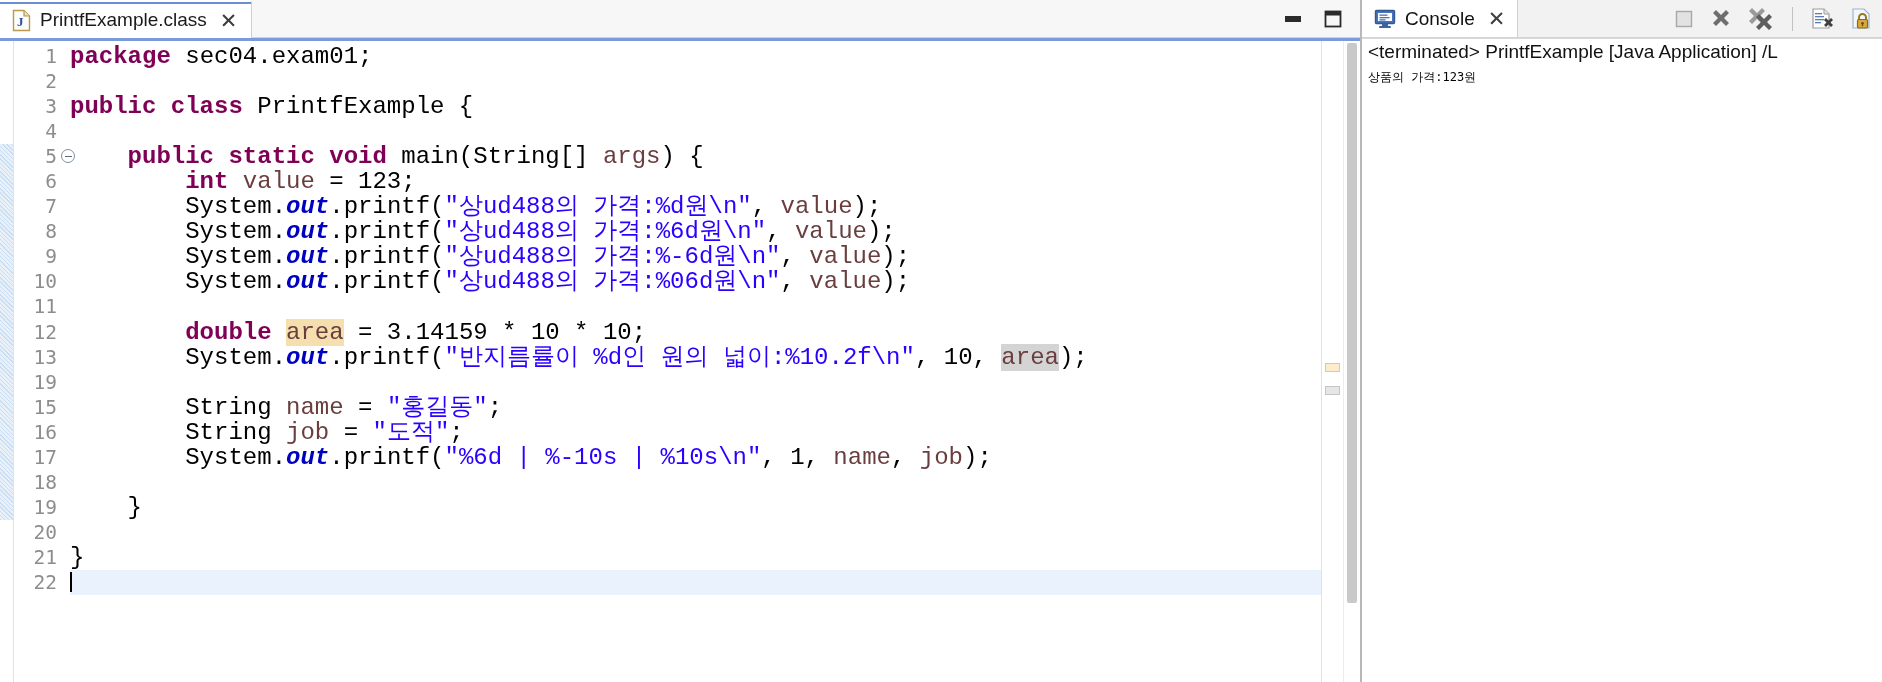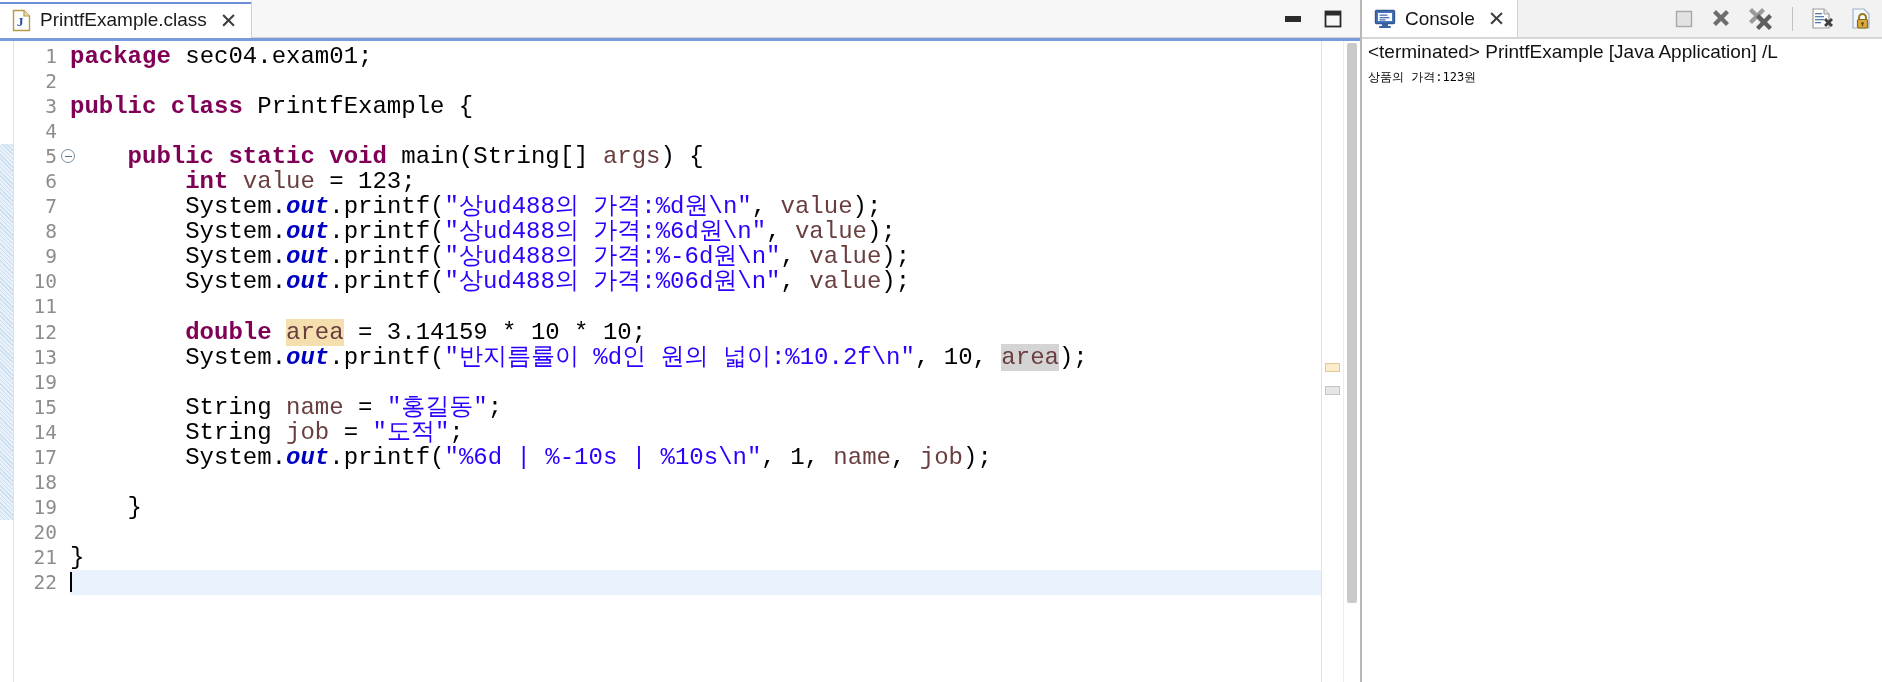--- a/index.html
+++ b/index.html
@@ -302,21 +302,21 @@
           <div class="ln">6</div>
           <div class="ln">7</div>
           <div class="ln">8</div>
           <div class="ln">9</div>
           <div class="ln">10</div>
           <div class="ln">11</div>
           <div class="ln">12</div>
           <div class="ln">13</div>
           <div class="ln">19</div>
           <div class="ln">15</div>
-          <div class="ln">14</div>
+          <div class="ln">16</div>
           <div class="ln">17</div>
           <div class="ln">18</div>
           <div class="ln">19</div>
           <div class="ln">20</div>
           <div class="ln">21</div>
           <div class="ln">22</div>
           <div class="fold-rail" style="top: 103.2px; height: 375.75px;"></div>
         </div>
       <div class="code-area" id="code-area"><div class="cl"><span class="kw">package</span><span class="plain"> sec04.exam01;</span></div><div class="cl">&nbsp;</div><div class="cl"><span class="kw">public class</span><span class="plain"> PrintfExample {</span></div><div class="cl">&nbsp;</div><div class="cl"><span class="plain">    </span><span class="kw">public static void</span><span class="plain"> main(String[] </span><span class="par">args</span><span class="plain">) {</span></div><div class="cl"><span class="plain">        </span><span class="kw">int</span><span class="plain"> </span><span class="loc">value</span><span class="plain"> = 123;</span></div><div class="cl"><span class="plain">        System.</span><span class="fld">out</span><span class="plain">.printf(</span><span class="str">"상ud488의 가격:%d원\n"</span><span class="plain">, </span><span class="loc">value</span><span class="plain">);</span></div><div class="cl"><span class="plain">        System.</span><span class="fld">out</span><span class="plain">.printf(</span><span class="str">"상ud488의 가격:%6d원\n"</span><span class="plain">, </span><span class="loc">value</span><span class="plain">);</span></div><div class="cl"><span class="plain">        System.</span><span class="fld">out</span><span class="plain">.printf(</span><span class="str">"상ud488의 가격:%-6d원\n"</span><span class="plain">, </span><span class="loc">value</span><span class="plain">);</span></div><div class="cl"><span class="plain">        System.</span><span class="fld">out</span><span class="plain">.printf(</span><span class="str">"상ud488의 가격:%06d원\n"</span><span class="plain">, </span><span class="loc">value</span><span class="plain">);</span></div><div class="cl">&nbsp;</div><div class="cl"><span class="plain">        </span><span class="kw">double</span><span class="plain"> </span><span class="loc hl-write">area</span><span class="plain"> = 3.14159 * 10 * 10;</span></div><div class="cl"><span class="plain">        System.</span><span class="fld">out</span><span class="plain">.printf(</span><span class="str">"반지름률이 %d인 원의 넓이:%10.2f\n"</span><span class="plain">, 10, </span><span class="loc hl-read">area</span><span class="plain">);</span></div><div class="cl">&nbsp;</div><div class="cl"><span class="plain">        String </span><span class="loc">name</span><span class="plain"> = </span><span class="str">"홍길동"</span><span class="plain">;</span></div><div class="cl"><span class="plain">        String </span><span class="loc">job</span><span class="plain"> = </span><span class="str">"도적"</span><span class="plain">;</span></div><div class="cl"><span class="plain">        System.</span><span class="fld">out</span><span class="plain">.printf(</span><span class="str">"%6d | %-10s | %10s\n"</span><span class="plain">, 1, </span><span class="loc">name</span><span class="plain">, </span><span class="loc">job</span><span class="plain">);</span></div><div class="cl">&nbsp;</div><div class="cl"><span class="plain">    }</span></div><div class="cl">&nbsp;</div><div class="cl"><span class="plain">}</span></div><div class="cl current"><span class="caret"></span></div></div>
       <div class="overview-ruler" id="overview-ruler">

